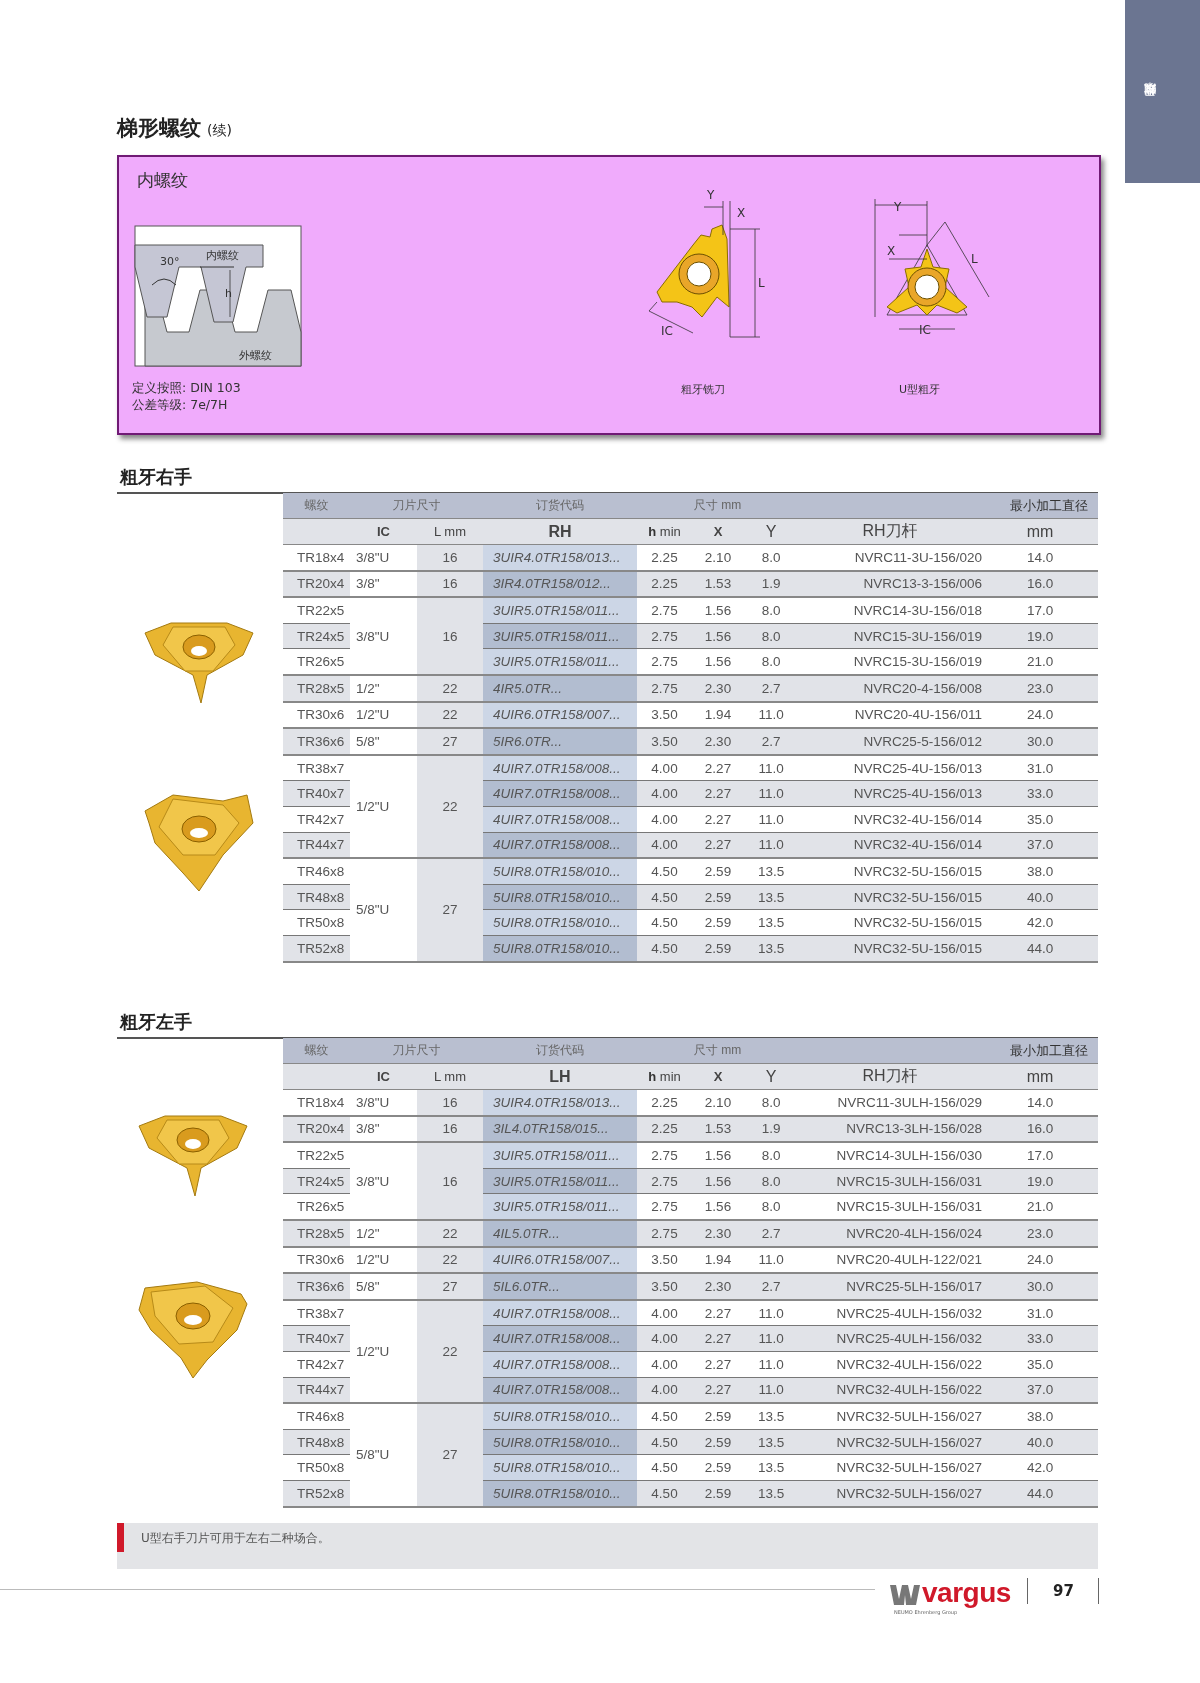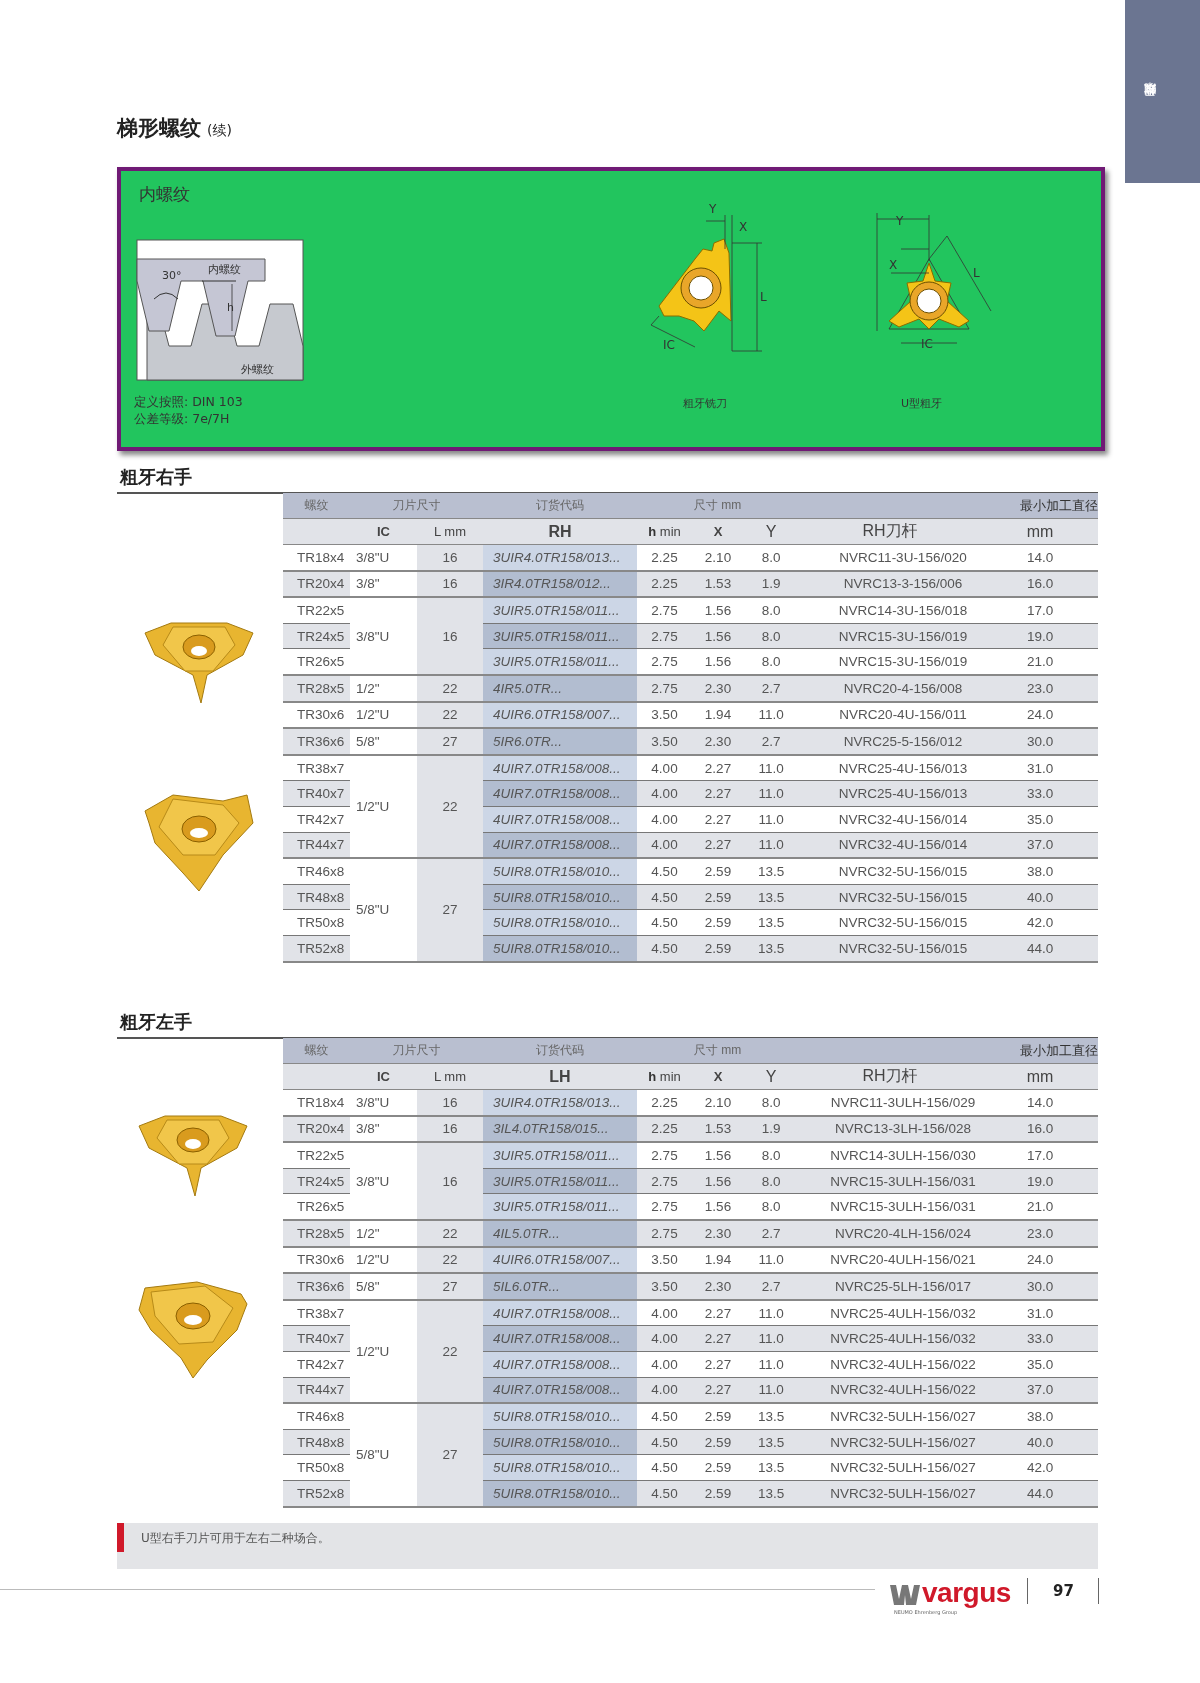--- a/index.html
+++ b/index.html
@@ -2,42 +2,42 @@
 <html><head>
 <meta charset="utf-8">
 <style>
   html,body{margin:0;padding:0;background:#fff;}
   body{width:1200px;height:1683px;position:relative;overflow:hidden;font-family:"DejaVu Sans","Liberation Sans",sans-serif;color:#333;}
   .abs{position:absolute;}
   .side-tab{left:1125px;top:0;width:75px;height:183px;background:#6b7591;}
   .side-tab .txt{position:absolute;left:18px;top:70px;width:40px;height:70px;color:#fff;font-size:12px;line-height:14px;writing-mode:vertical-rl;transform:rotate(180deg);text-align:center;}
   .page-title{left:117px;top:114px;font-size:21px;font-weight:bold;color:#222;}
   .page-title .cont{font-size:14px;font-weight:normal;margin-left:6px;}
-  .diagram-box{left:117px;top:167px;width:980px;height:276px;border:4px solid #701a75;box-shadow:3px 4px 5px #888;background:#22c55e;}
+  .diagram-box{left:117px;top:155px;width:980px;height:276px;border:2px solid #701a75;box-shadow:3px 4px 5px #888;background:#f0abfc;}
   .box-heading{left:18px;top:12px;font-size:17px;color:#333;}
   .std-text{left:13px;top:222px;font-size:12.5px;line-height:17px;color:#333;}
   .diag-caption{font-size:11px;color:#333;text-align:right;}
   .section-heading{font-size:18px;font-weight:bold;color:#222;}
   .section-rule{height:2px;background:#555;}
   table.spec{position:absolute;border-collapse:collapse;font-family:"Liberation Sans Narrow","Liberation Sans",sans-serif;font-size:13.5px;color:#555;table-layout:fixed;}
   table.spec td, table.spec th{height:24.6px;padding:0;text-align:center;font-weight:normal;border-bottom:1px solid #777;white-space:nowrap;overflow:hidden;}
   table.spec tr.h1 th{background:#b9bfd0;color:#666;font-size:12px;height:25px;border-bottom:1px solid #888;}
-  table.spec tr.h1 th.hl{color:#333;font-size:13px;text-align:right;}
+  table.spec tr.h1 th.hl{color:#333;font-size:13px;text-align:right;padding-right:10px;}
   table.spec tr.h2 th{background:#e1e3e8;color:#444;font-size:13px;height:25px;border-bottom:1px solid #888;}
   table.spec tr.h2 th.bold{font-weight:bold;}
   table.spec tr.h2 th.sm{font-size:16px;}
   table.spec tr.h2 th.hcol b{font-weight:bold;color:#333;}
   table.spec td.c-thread{text-align:left;padding-left:14px;}
   table.spec td.c-ic{text-align:left;padding-left:6px;background:#fff;border-bottom:1px solid #777;}
   table.spec td.c-l{background:#e1e3e8;}
   table.spec td.c-code{text-align:left;padding-left:10px;background:#ccd6e6;font-style:italic;}
   table.spec tr.alt td.c-code{background:#b2bdd0;}
   table.spec tr.alt td.c-thread{background:#e1e3e8;}
   table.spec tr.alt td.c-dim, table.spec tr.alt td.c-holder, table.spec tr.alt td.c-min{background:#e1e3e8;}
-  table.spec td.c-holder{text-align:center;padding-left:26px;}
+  table.spec td.c-holder{text-align:right;padding-left:26px;}
   table.spec tr.grp td{border-bottom:2px solid #888;}
   .insert-img{position:absolute;}
   .note-bar{left:117px;top:1523px;width:981px;height:46px;background:#e3e4e7;}
   .note-bar .red{position:absolute;left:0;top:0;width:7px;height:29px;background:#d0192a;}
   .note-bar .txt{position:absolute;left:24px;top:7px;font-size:12px;color:#555;}
   .footer-rule{left:0;top:1589px;width:875px;height:1px;background:#bbb;}
   .logo{left:890px;top:1577px;}
   .logo .word{font-family:"Liberation Sans",sans-serif;font-weight:bold;font-size:28px;color:#d0192a;letter-spacing:-0.5px;}
   .logo .sub{font-size:5px;color:#666;position:absolute;left:4px;top:32px;white-space:nowrap;}
   .footer-sep{width:1px;height:26px;background:#666;}
@@ -442,21 +442,21 @@
         <td class="c-min">23.0</td>
       </tr>
       <tr class="grp">
         <td class="c-thread">TR30x6</td>
         <td class="c-ic" rowspan="1">1/2"U</td>
         <td class="c-l" rowspan="1">22</td>
         <td class="c-code">4UIR6.0TR158/007...</td>
         <td class="c-dim">3.50</td>
         <td class="c-dim">1.94</td>
         <td class="c-dim">11.0</td>
-        <td class="c-holder">NVRC20-4ULH-156/021</td>
+        <td class="c-holder">NVRC20-4ULH-122/021</td>
         <td class="c-min">24.0</td>
       </tr>
       <tr class="alt grp">
         <td class="c-thread">TR36x6</td>
         <td class="c-ic" rowspan="1">5/8"</td>
         <td class="c-l" rowspan="1">27</td>
         <td class="c-code">5IL6.0TR...</td>
         <td class="c-dim">3.50</td>
         <td class="c-dim">2.30</td>
         <td class="c-dim">2.7</td>

